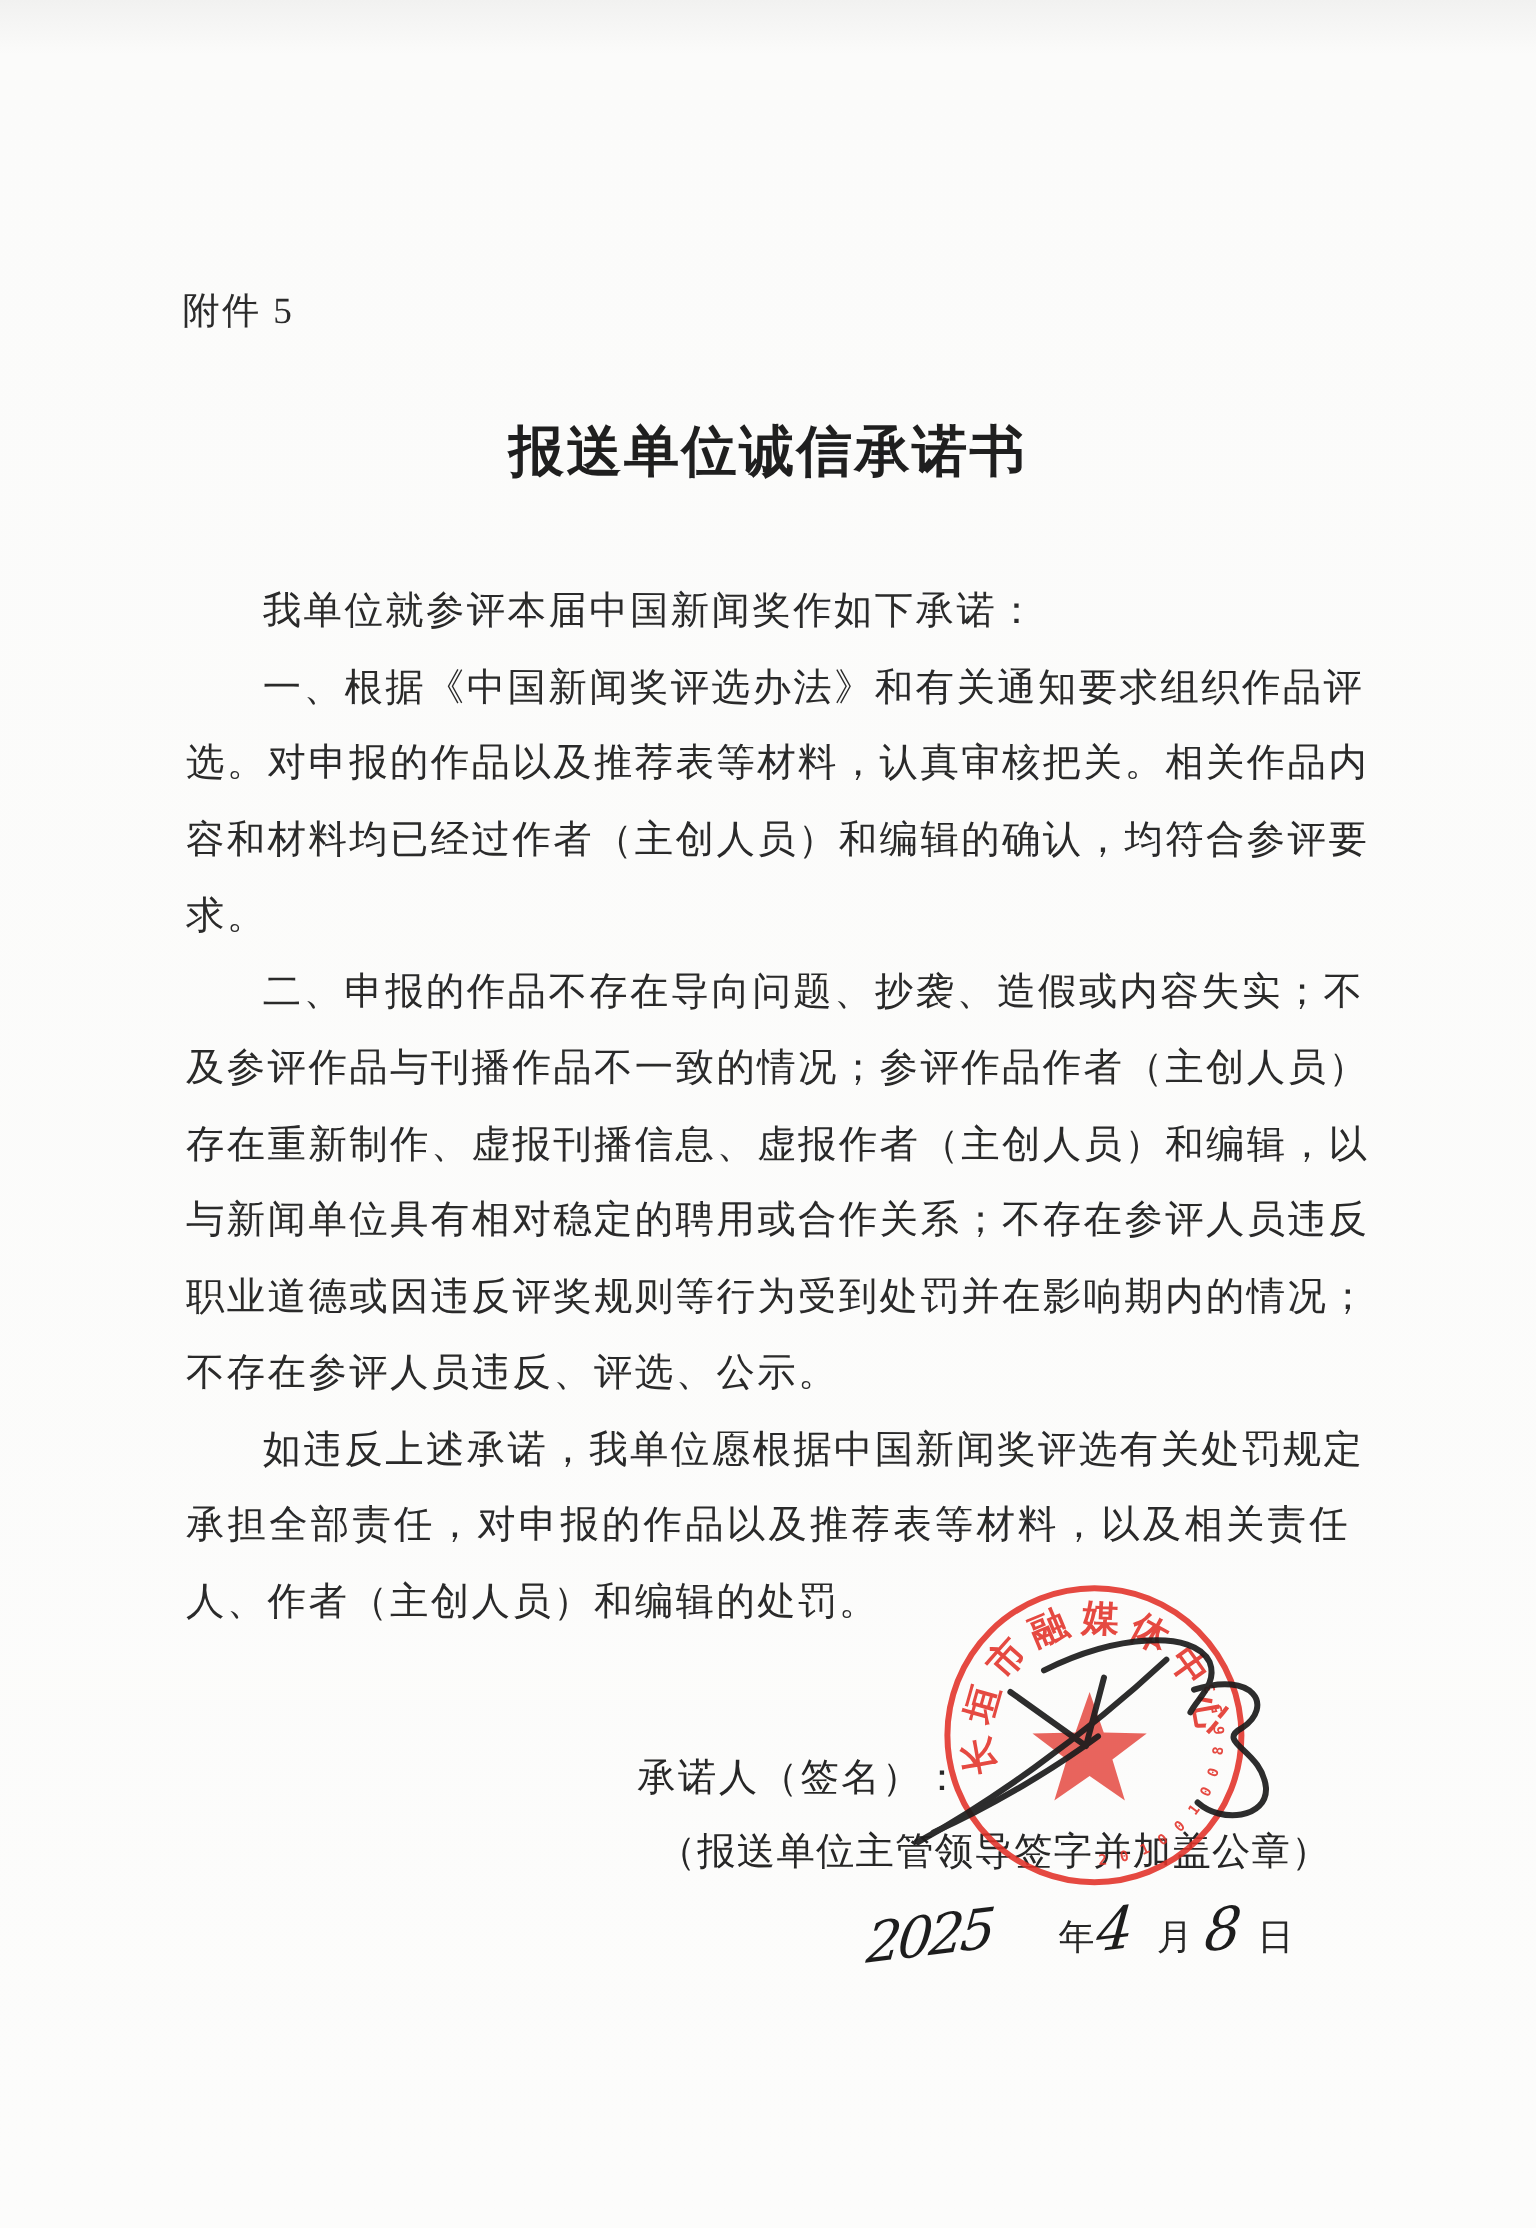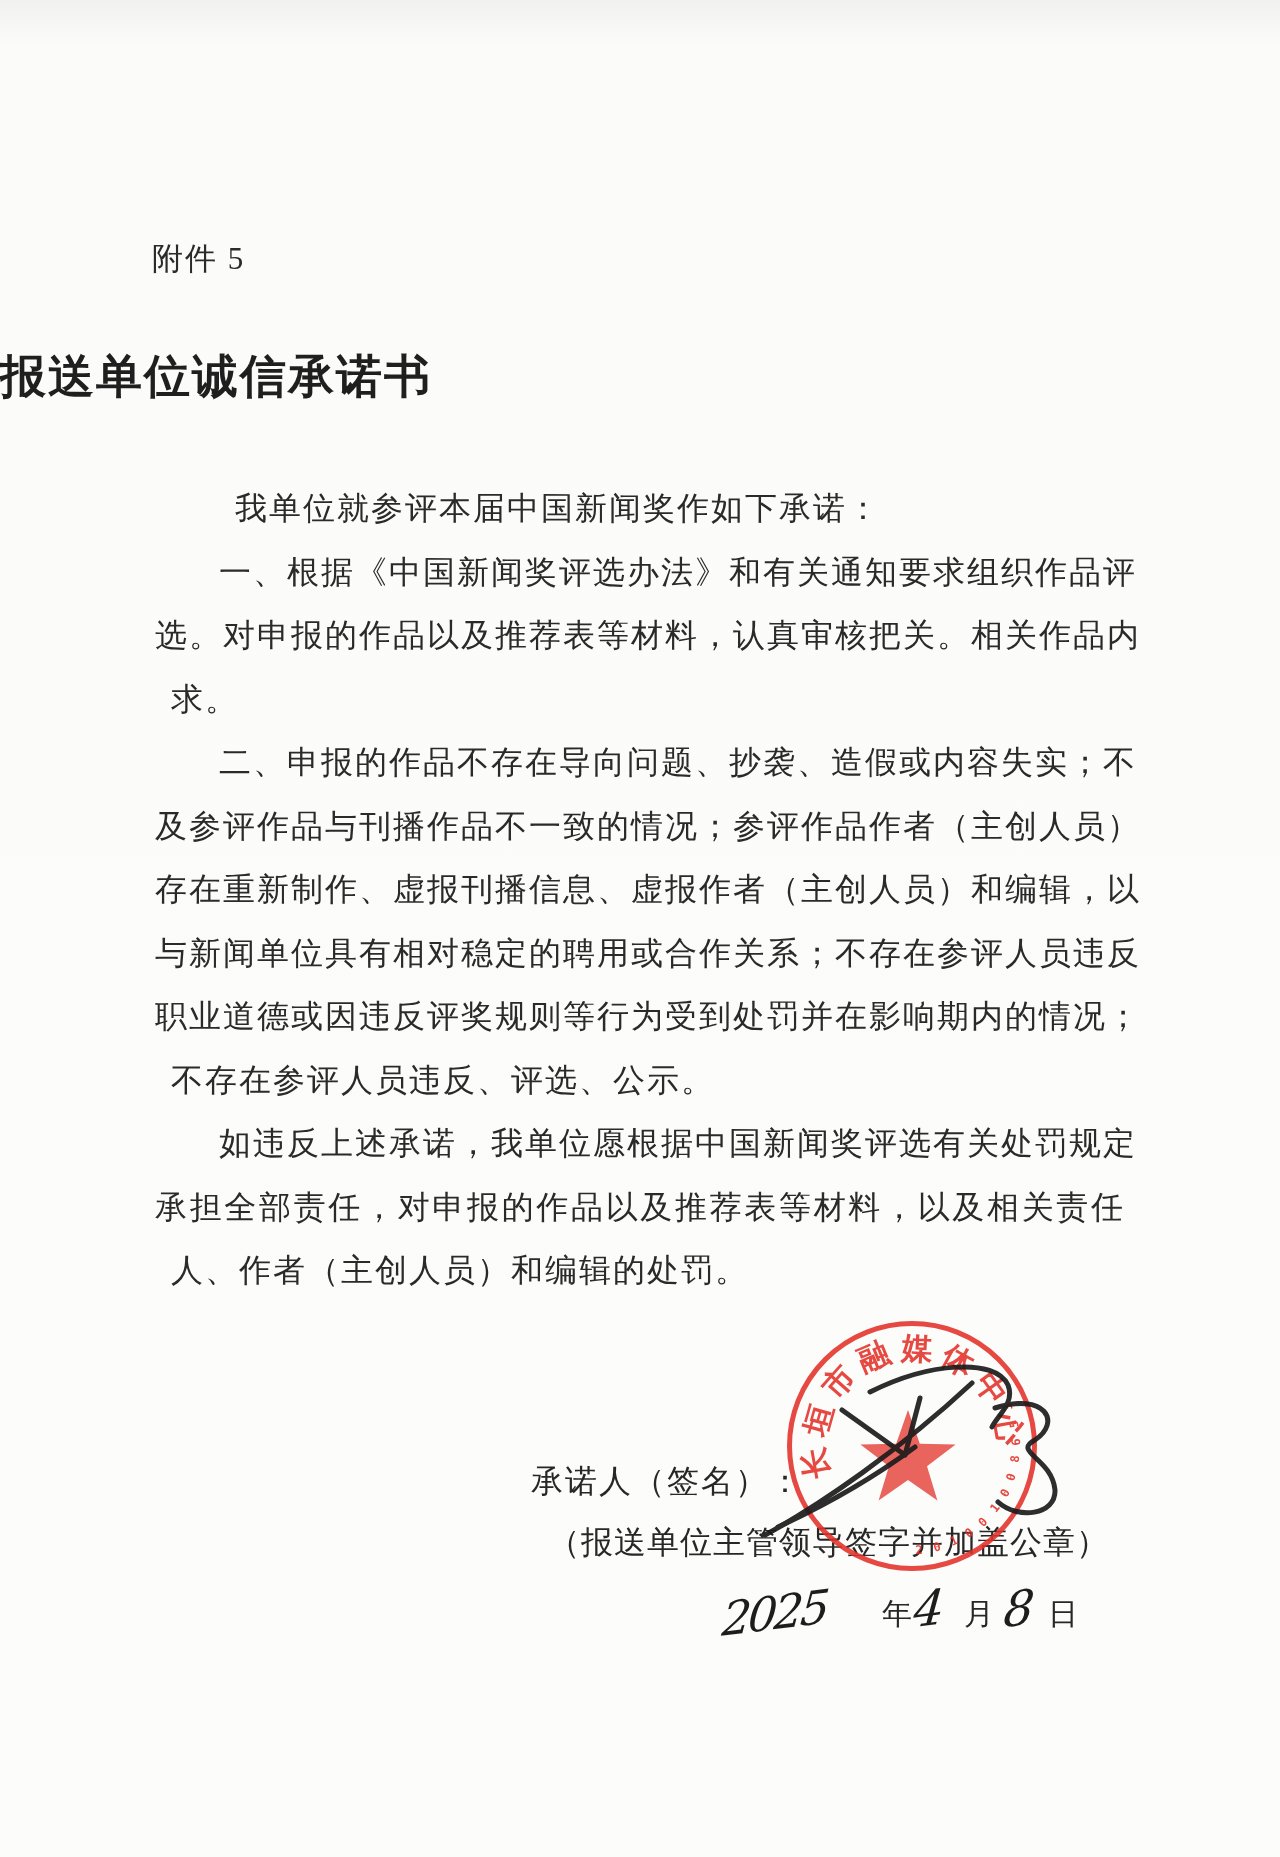--- a/index.html
+++ b/index.html
@@ -11,34 +11,34 @@
     overflow:hidden;
     font-family:"Liberation Serif","DejaVu Serif",serif;
     color:#262626;
   }
   .attachment{
     position:absolute;left:152px;top:238px;
     font-size:31px;letter-spacing:2px;color:#2b2b2b;
   }
   .title{
     position:absolute;left:0;top:346px;width:100%;
-    margin:0;text-align:left;
+    margin:0;text-align:center;
     font-family:"Liberation Sans","DejaVu Sans",sans-serif;
     font-weight:700;font-size:46px;letter-spacing:2px;color:#1f1f1f;
   }
   .body-text{
     position:absolute;left:155px;top:477px;width:970px;
   }
   .line{
     height:63.5px;line-height:63.5px;
     font-size:32px;letter-spacing:2px;color:#2a2a2a;
     text-align:justify;text-align-last:justify;
     white-space:nowrap;
   }
-  .line.last{text-align-last:left;white-space:normal;margin-left:16px;}
+  .line.last{text-align-last:left;white-space:normal;}
   .line.first{text-indent:2em;}
   .sig-label{
     position:absolute;left:531px;top:1460px;
     font-size:32px;letter-spacing:2px;color:#272727;z-index:5;
   }
   .sig-note{
     position:absolute;left:548px;top:1521px;
     font-size:32px;letter-spacing:1px;color:#272727;z-index:5;
   }
   .date-unit{
@@ -88,20 +88,21 @@
 <div class="page">
 
   <div class="attachment">附件 5</div>
 
   <h1 class="title">报送单位诚信承诺书</h1>
 
   <div class="body-text">
     <div class="line first last">我单位就参评本届中国新闻奖作如下承诺：</div>
   <div class="line first">一、根据《中国新闻奖评选办法》和有关通知要求组织作品评</div>
       <div class="line">选。对申报的作品以及推荐表等材料，认真审核把关。相关作品内</div>
+      <div class="line">容和材料均已经过作者（主创人员）和编辑的确认，均符合参评要</div>
       <div class="line last">求。</div>
       <div class="line first">二、申报的作品不存在导向问题、抄袭、造假或内容失实；不</div>
       <div class="line">及参评作品与刊播作品不一致的情况；参评作品作者（主创人员）</div>
       <div class="line">存在重新制作、虚报刊播信息、虚报作者（主创人员）和编辑，以</div>
       <div class="line">与新闻单位具有相对稳定的聘用或合作关系；不存在参评人员违反</div>
       <div class="line">职业道德或因违反评奖规则等行为受到处罚并在影响期内的情况；</div>
       <div class="line last">不存在参评人员违反、评选、公示。</div>
       <div class="line first">如违反上述承诺，我单位愿根据中国新闻奖评选有关处罚规定</div>
       <div class="line">承担全部责任，对申报的作品以及推荐表等材料，以及相关责任</div>
       <div class="line last">人、作者（主创人员）和编辑的处罚。</div>

